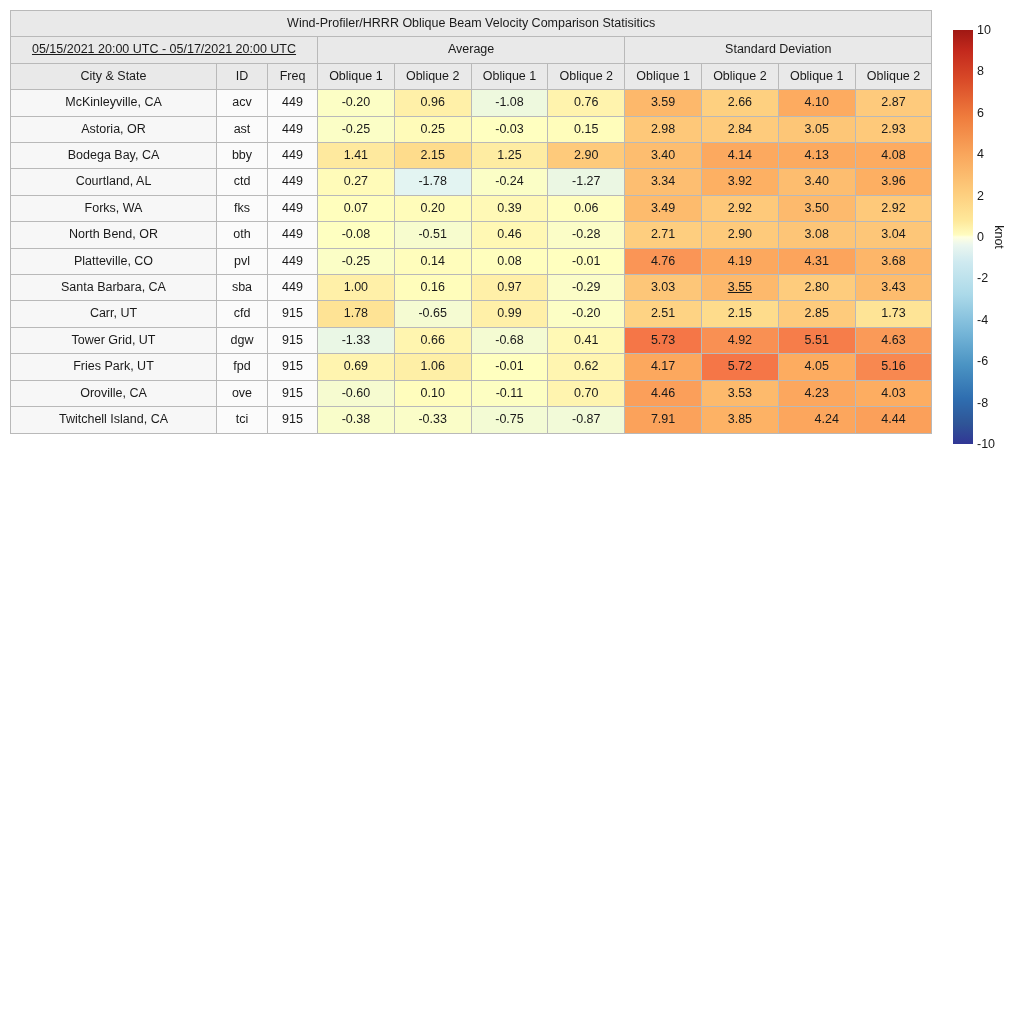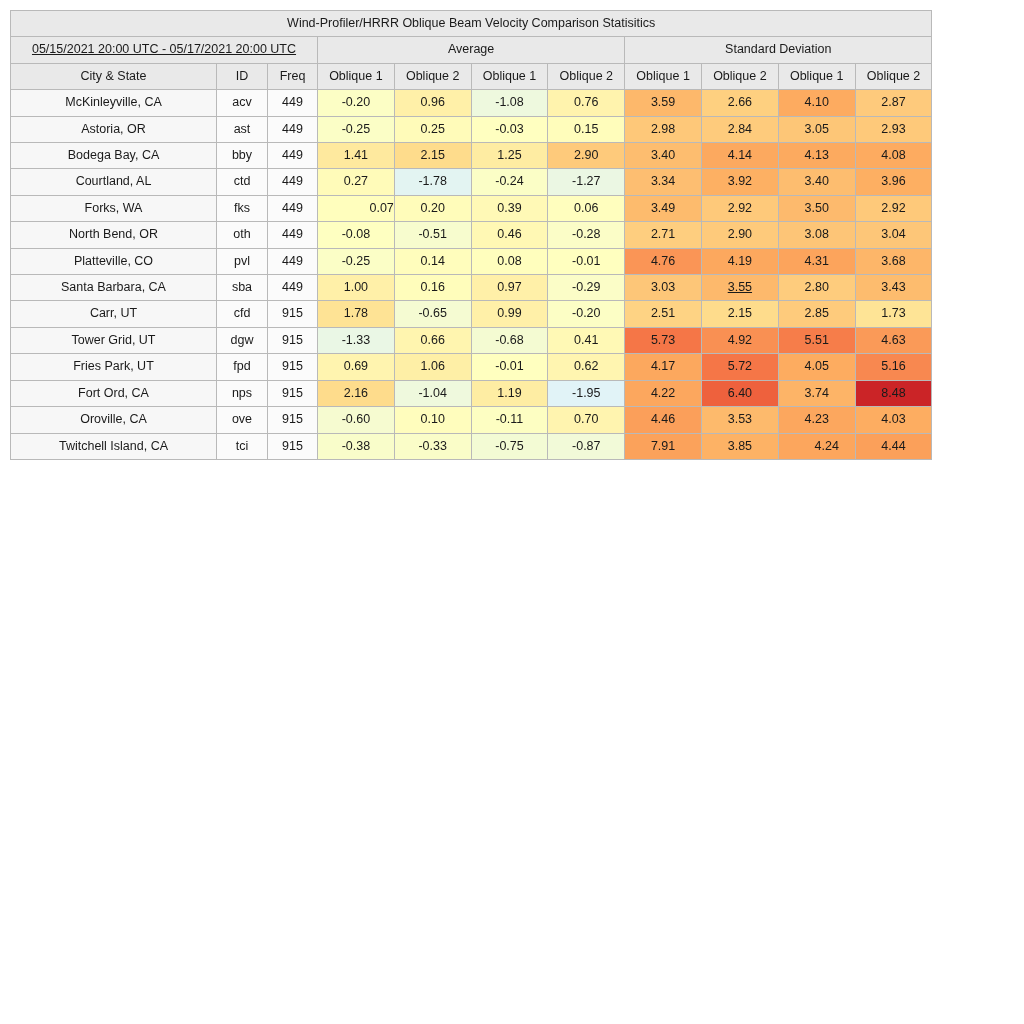--- a/index.html
+++ b/index.html
@@ -227,21 +227,21 @@
           <td class="val" style="background: rgb(235, 247, 227);">-1.27</td>
           <td class="val" style="background: rgb(253, 190, 113);">3.34</td>
           <td class="val" style="background: rgb(253, 176, 99);">3.92</td>
           <td class="val" style="background: rgb(253, 189, 111);">3.40</td>
           <td class="val" style="background: rgb(253, 175, 98);">3.96</td>
         </tr>
         <tr>
           <td class="city-cell">Forks, WA</td>
           <td class="idfreq-cell">fks</td>
           <td class="idfreq-cell">449</td>
-          <td class="val" style="background: rgb(255, 254, 189); text-align: right;">0.07</td>
+          <td class="val" style="background: rgb(255, 254, 189);">0.07</td>
           <td class="val" style="background: rgb(255, 252, 186);">0.20</td>
           <td class="val" style="background: rgb(255, 249, 182);">0.39</td>
           <td class="val" style="background: rgb(255, 254, 190);">0.06</td>
           <td class="val" style="background: rgb(253, 187, 109);">3.49</td>
           <td class="val" style="background: rgb(254, 201, 122);">2.92</td>
           <td class="val" style="background: rgb(253, 186, 109);">3.50</td>
           <td class="val" style="background: rgb(254, 201, 122);">2.92</td>
         </tr>
         <tr>
           <td class="city-cell">North Bend, OR</td>
@@ -315,33 +315,20 @@
           <td class="val" style="background: rgb(255, 244, 175);">0.69</td>
           <td class="val" style="background: rgb(254, 239, 166);">1.06</td>
           <td class="val" style="background: rgb(255, 255, 191);">-0.01</td>
           <td class="val" style="background: rgb(255, 245, 176);">0.62</td>
           <td class="val" style="background: rgb(252, 168, 94);">4.17</td>
           <td class="val" style="background: rgb(245, 118, 71);">5.72</td>
           <td class="val" style="background: rgb(253, 172, 96);">4.05</td>
           <td class="val" style="background: rgb(248, 136, 80);">5.16</td>
         </tr>
         <tr>
-          <td class="city-cell">Fort Ord, CA</td>
-          <td class="idfreq-cell">nps</td>
-          <td class="idfreq-cell">915</td>
-          <td class="val" style="background: rgb(254, 220, 140);">2.16</td>
-          <td class="val" style="background: rgb(239, 249, 221);">-1.04</td>
-          <td class="val" style="background: rgb(254, 237, 163);">1.19</td>
-          <td class="val" style="background: rgb(225, 243, 247);">-1.95</td>
-          <td class="val" style="background: rgb(252, 167, 94);">4.22</td>
-          <td class="val" style="background: rgb(238, 97, 61);">6.40</td>
-          <td class="val" style="background: rgb(253, 180, 103);">3.74</td>
-          <td class="val" style="background: rgb(203, 36, 39);">8.48</td>
-        </tr>
-        <tr>
           <td class="city-cell">Oroville, CA</td>
           <td class="idfreq-cell">ove</td>
           <td class="idfreq-cell">915</td>
           <td class="val" style="background: rgb(246, 251, 208);">-0.60</td>
           <td class="val" style="background: rgb(255, 253, 189);">0.10</td>
           <td class="val" style="background: rgb(253, 254, 194);">-0.11</td>
           <td class="val" style="background: rgb(255, 244, 175);">0.70</td>
           <td class="val" style="background: rgb(251, 159, 90);">4.46</td>
           <td class="val" style="background: rgb(253, 186, 108);">3.53</td>
           <td class="val" style="background: rgb(252, 167, 94);">4.23</td>
@@ -356,14 +343,31 @@
           <td class="val" style="background: rgb(243, 251, 212);">-0.75</td>
           <td class="val" style="background: rgb(242, 250, 216);">-0.87</td>
           <td class="val" style="background: rgb(251, 162, 91);">7.91</td>
           <td class="val" style="background: rgb(253, 178, 101);">3.85</td>
           <td class="val" style="background: rgb(252, 166, 93); padding-left: 20px;">4.24</td>
           <td class="val" style="background: rgb(251, 160, 90);">4.44</td>
         </tr>
       </tbody>
   </table>
 
+  <div id="colorbar-wrap">
+    <div id="colorbar-gradient"></div>
+    <div id="colorbar-ticks">
+        <div class="cb-tick" style="top: 0px;">10</div>
+        <div class="cb-tick" style="top: 41.4px;">8</div>
+        <div class="cb-tick" style="top: 82.8px;">6</div>
+        <div class="cb-tick" style="top: 124.2px;">4</div>
+        <div class="cb-tick" style="top: 165.6px;">2</div>
+        <div class="cb-tick" style="top: 207px;">0</div>
+        <div class="cb-tick" style="top: 248.4px;">-2</div>
+        <div class="cb-tick" style="top: 289.8px;">-4</div>
+        <div class="cb-tick" style="top: 331.2px;">-6</div>
+        <div class="cb-tick" style="top: 372.6px;">-8</div>
+        <div class="cb-tick" style="top: 414px;">-10</div>
+      </div>
+    <div id="cb-axis-label">knot</div>
+  </div>
 
 </div>
 
 </body></html>

